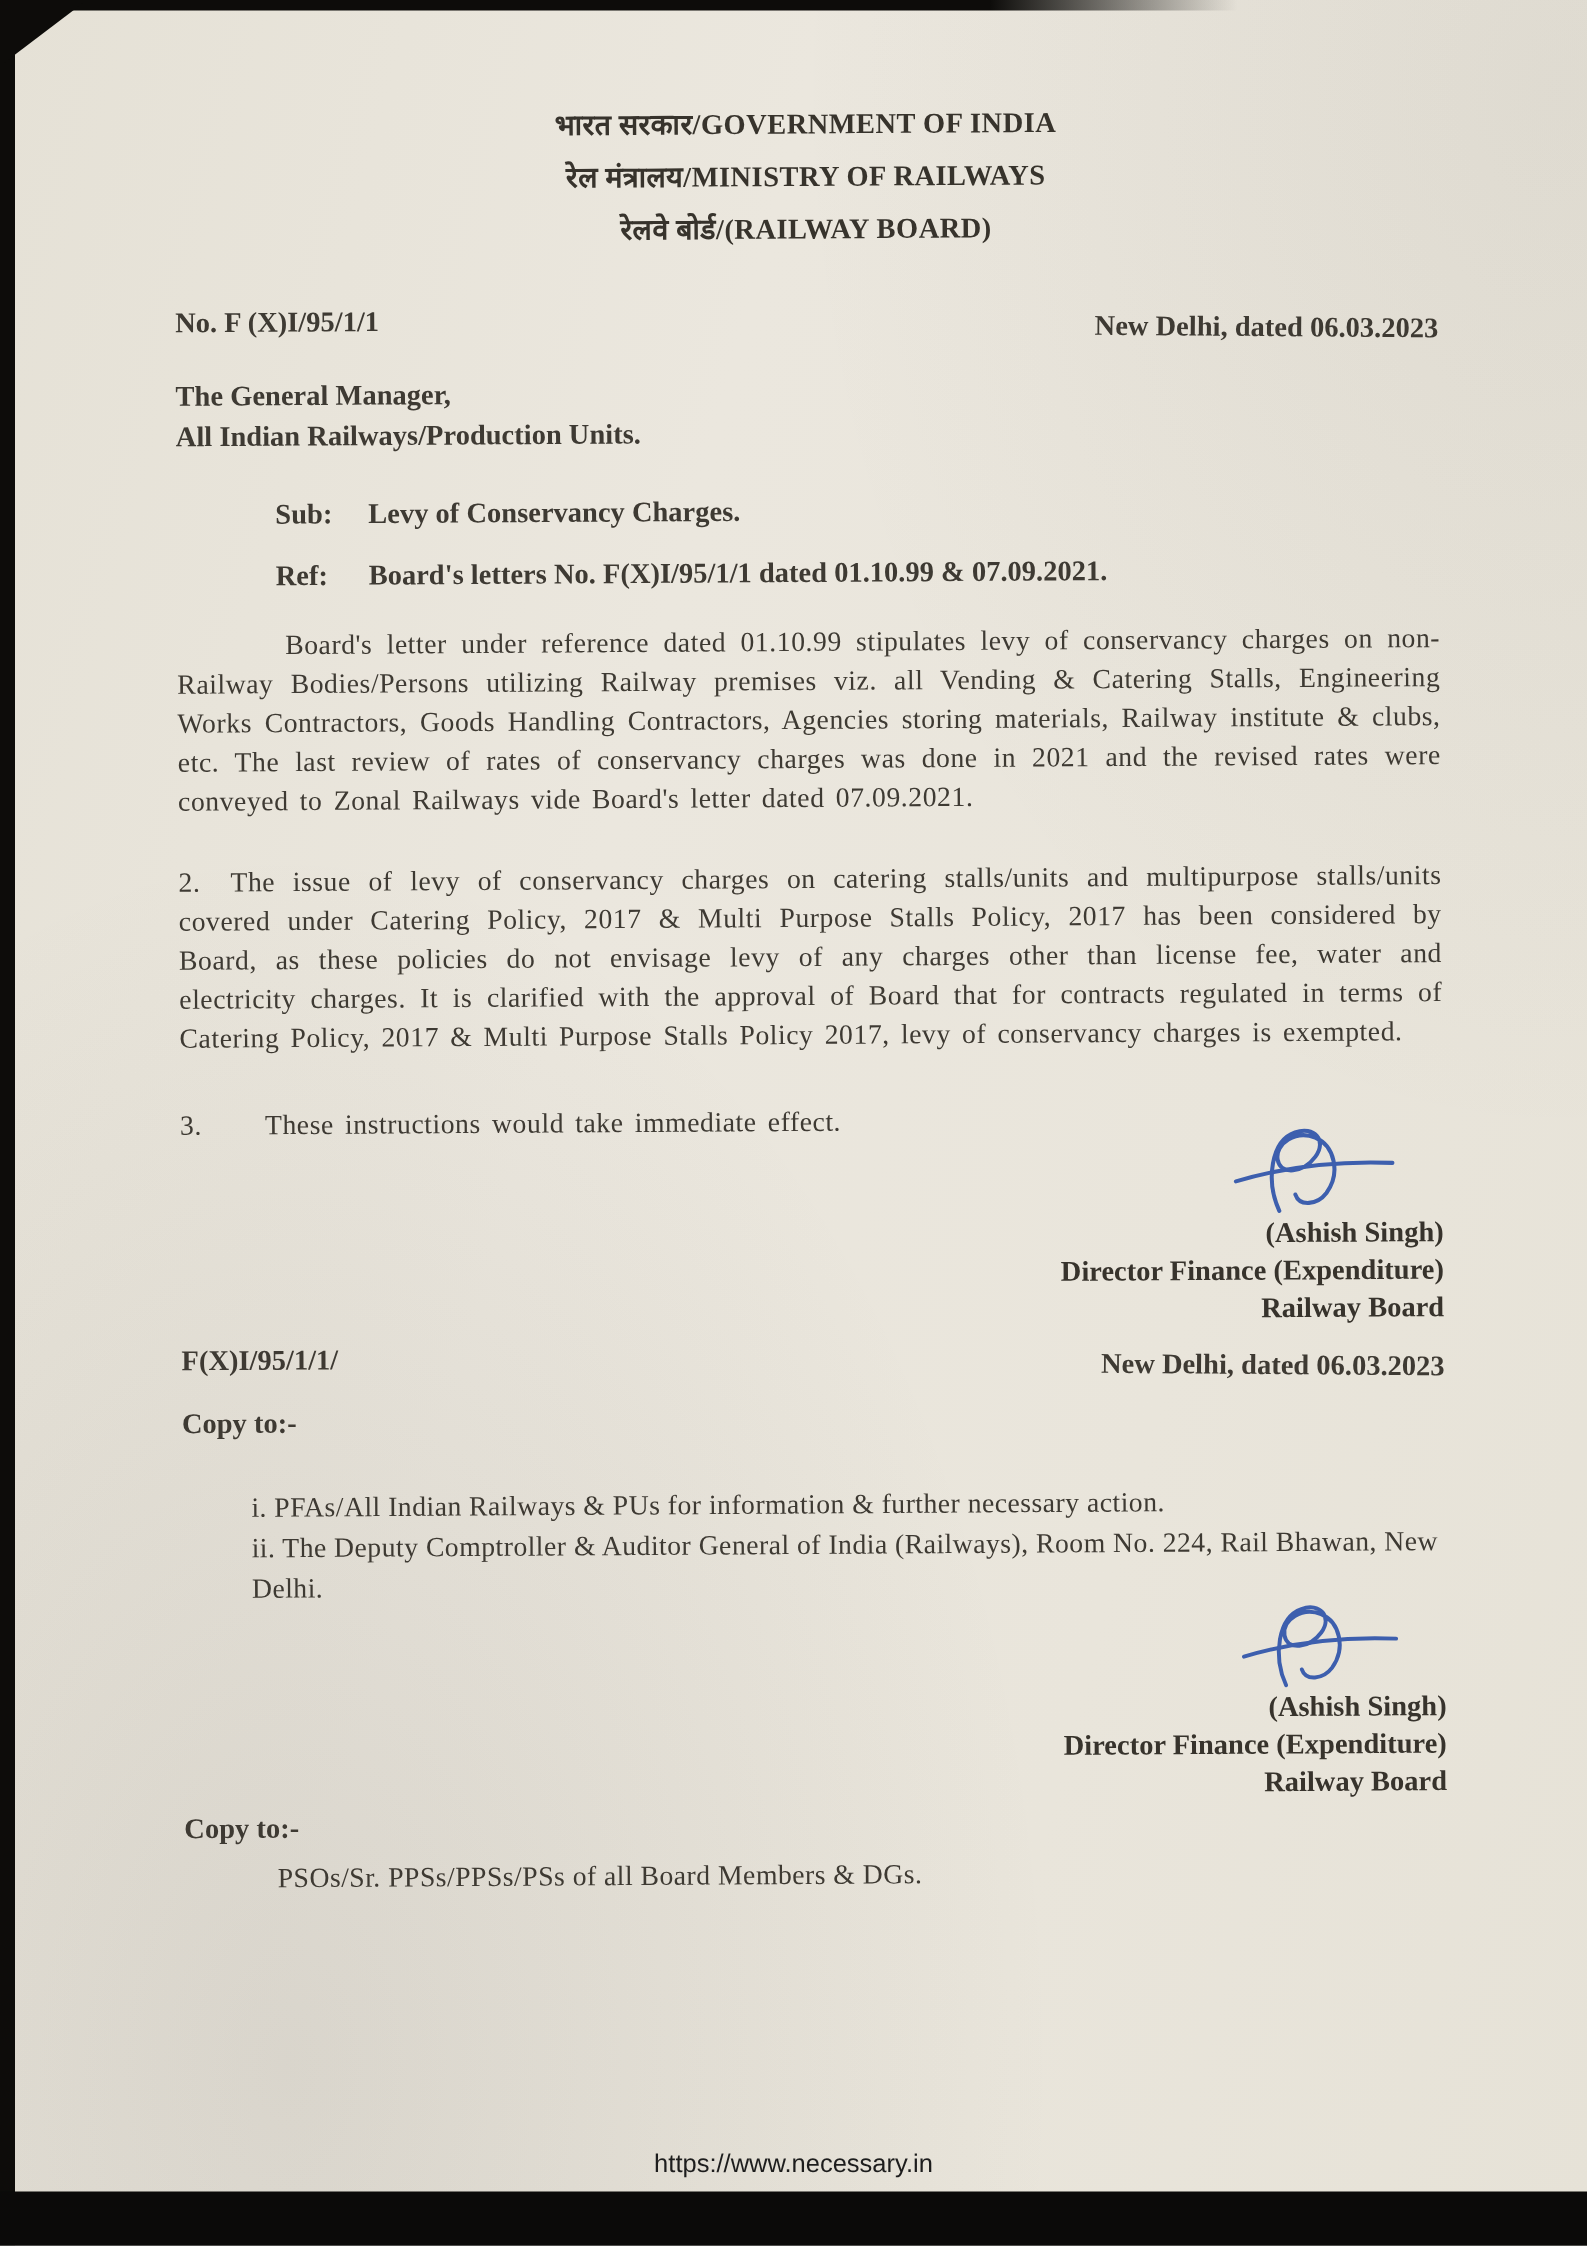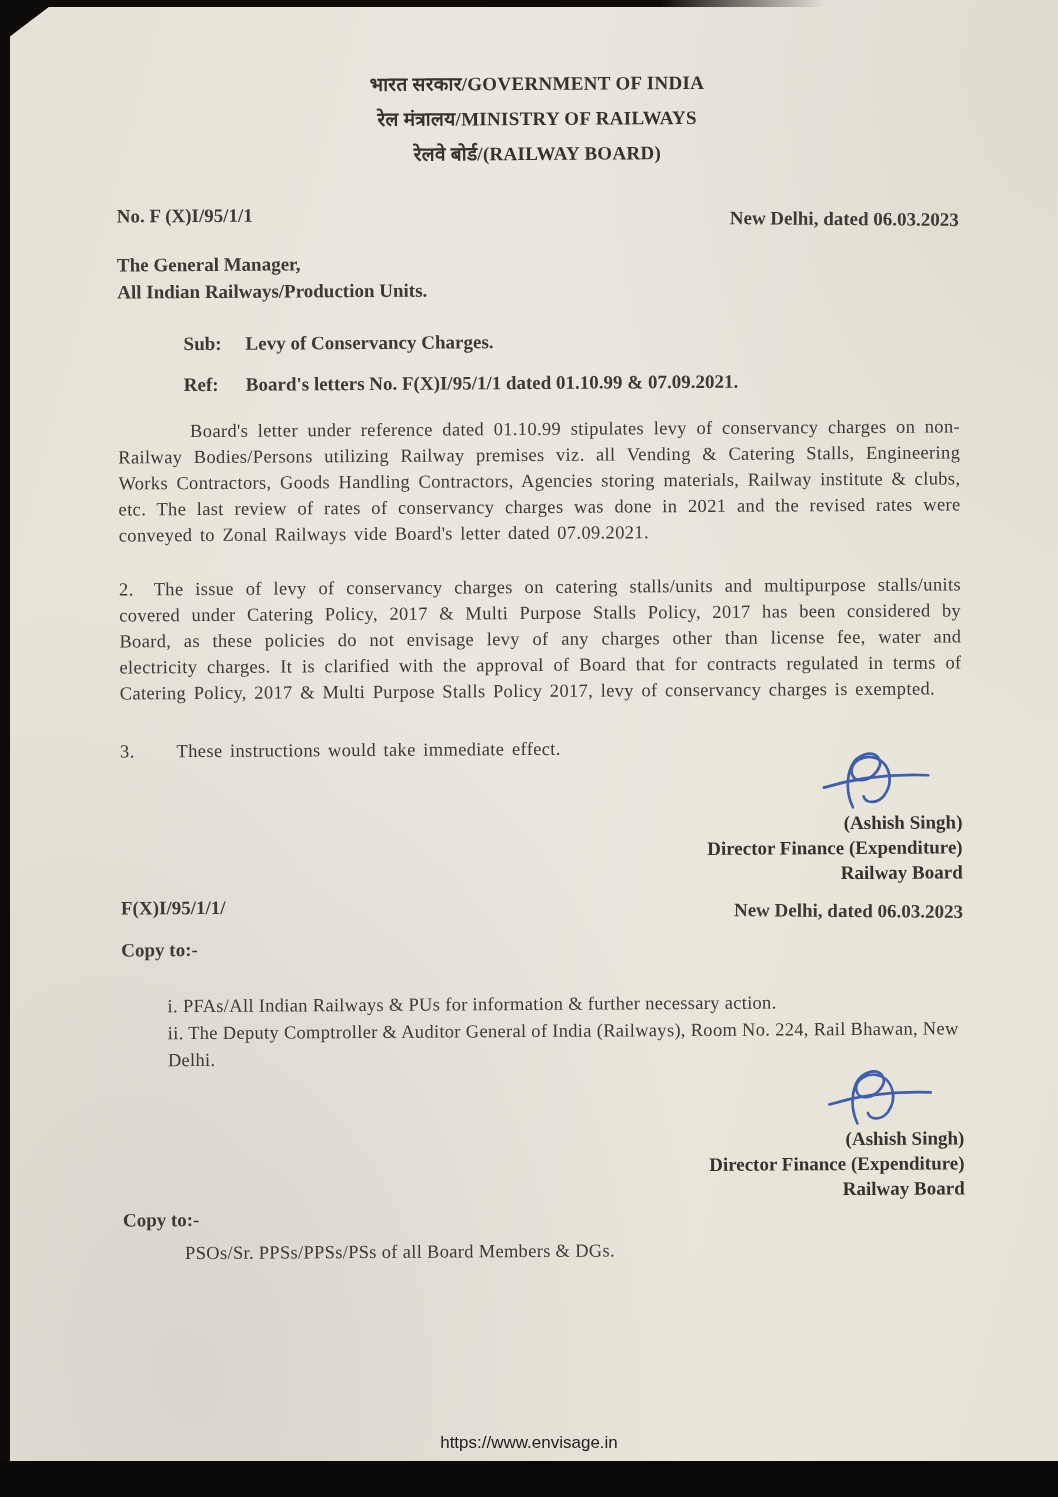--- a/index.html
+++ b/index.html
@@ -135,16 +135,16 @@
       <div>(Ashish Singh)</div>
       <div>Director Finance (Expenditure)</div>
       <div>Railway Board</div>
     </div>
 
     <div class="copy-label copy-label-2">Copy to:-</div>
     <p class="copy2-item">PSOs/Sr. PPSs/PPSs/PSs of all Board Members &amp; DGs.</p>
 
   </div>
 
-  <div class="footer-url">https://www.envisage.in</div>
+  <div class="footer-url">https://www.necessary.in</div>
   <div class="edge-bottom"></div>
 
 </div>
 
 </body></html>

